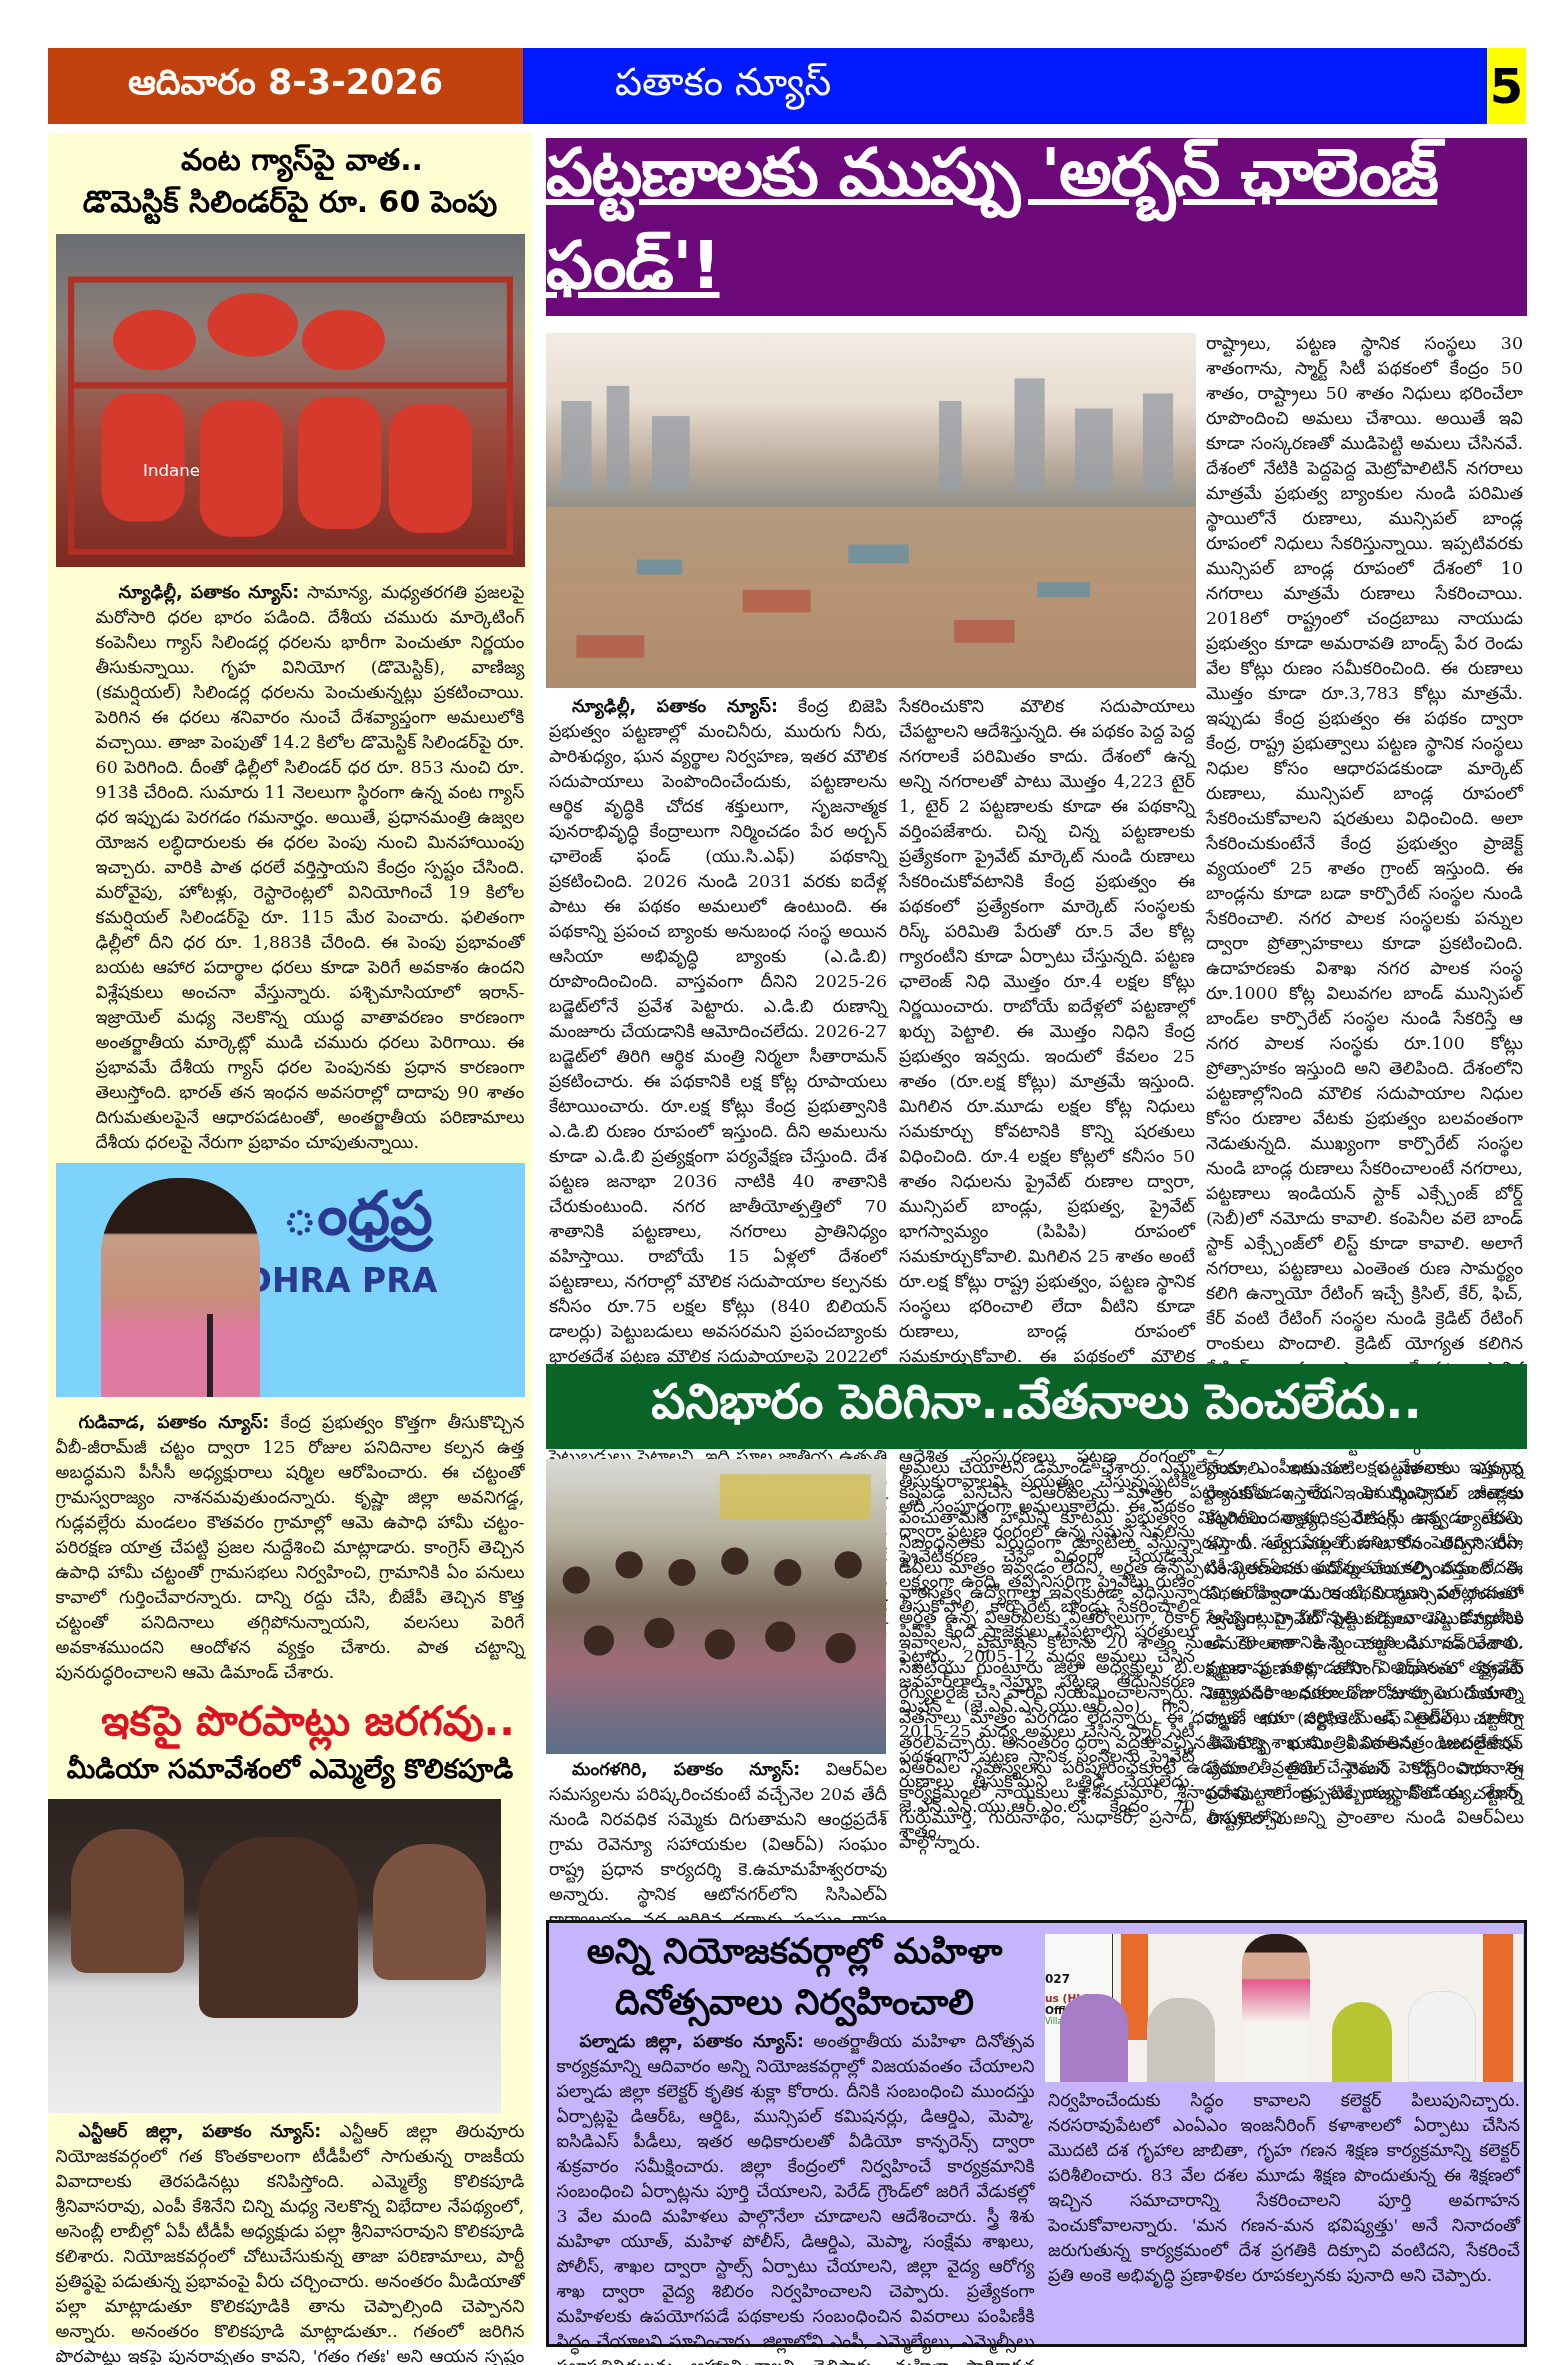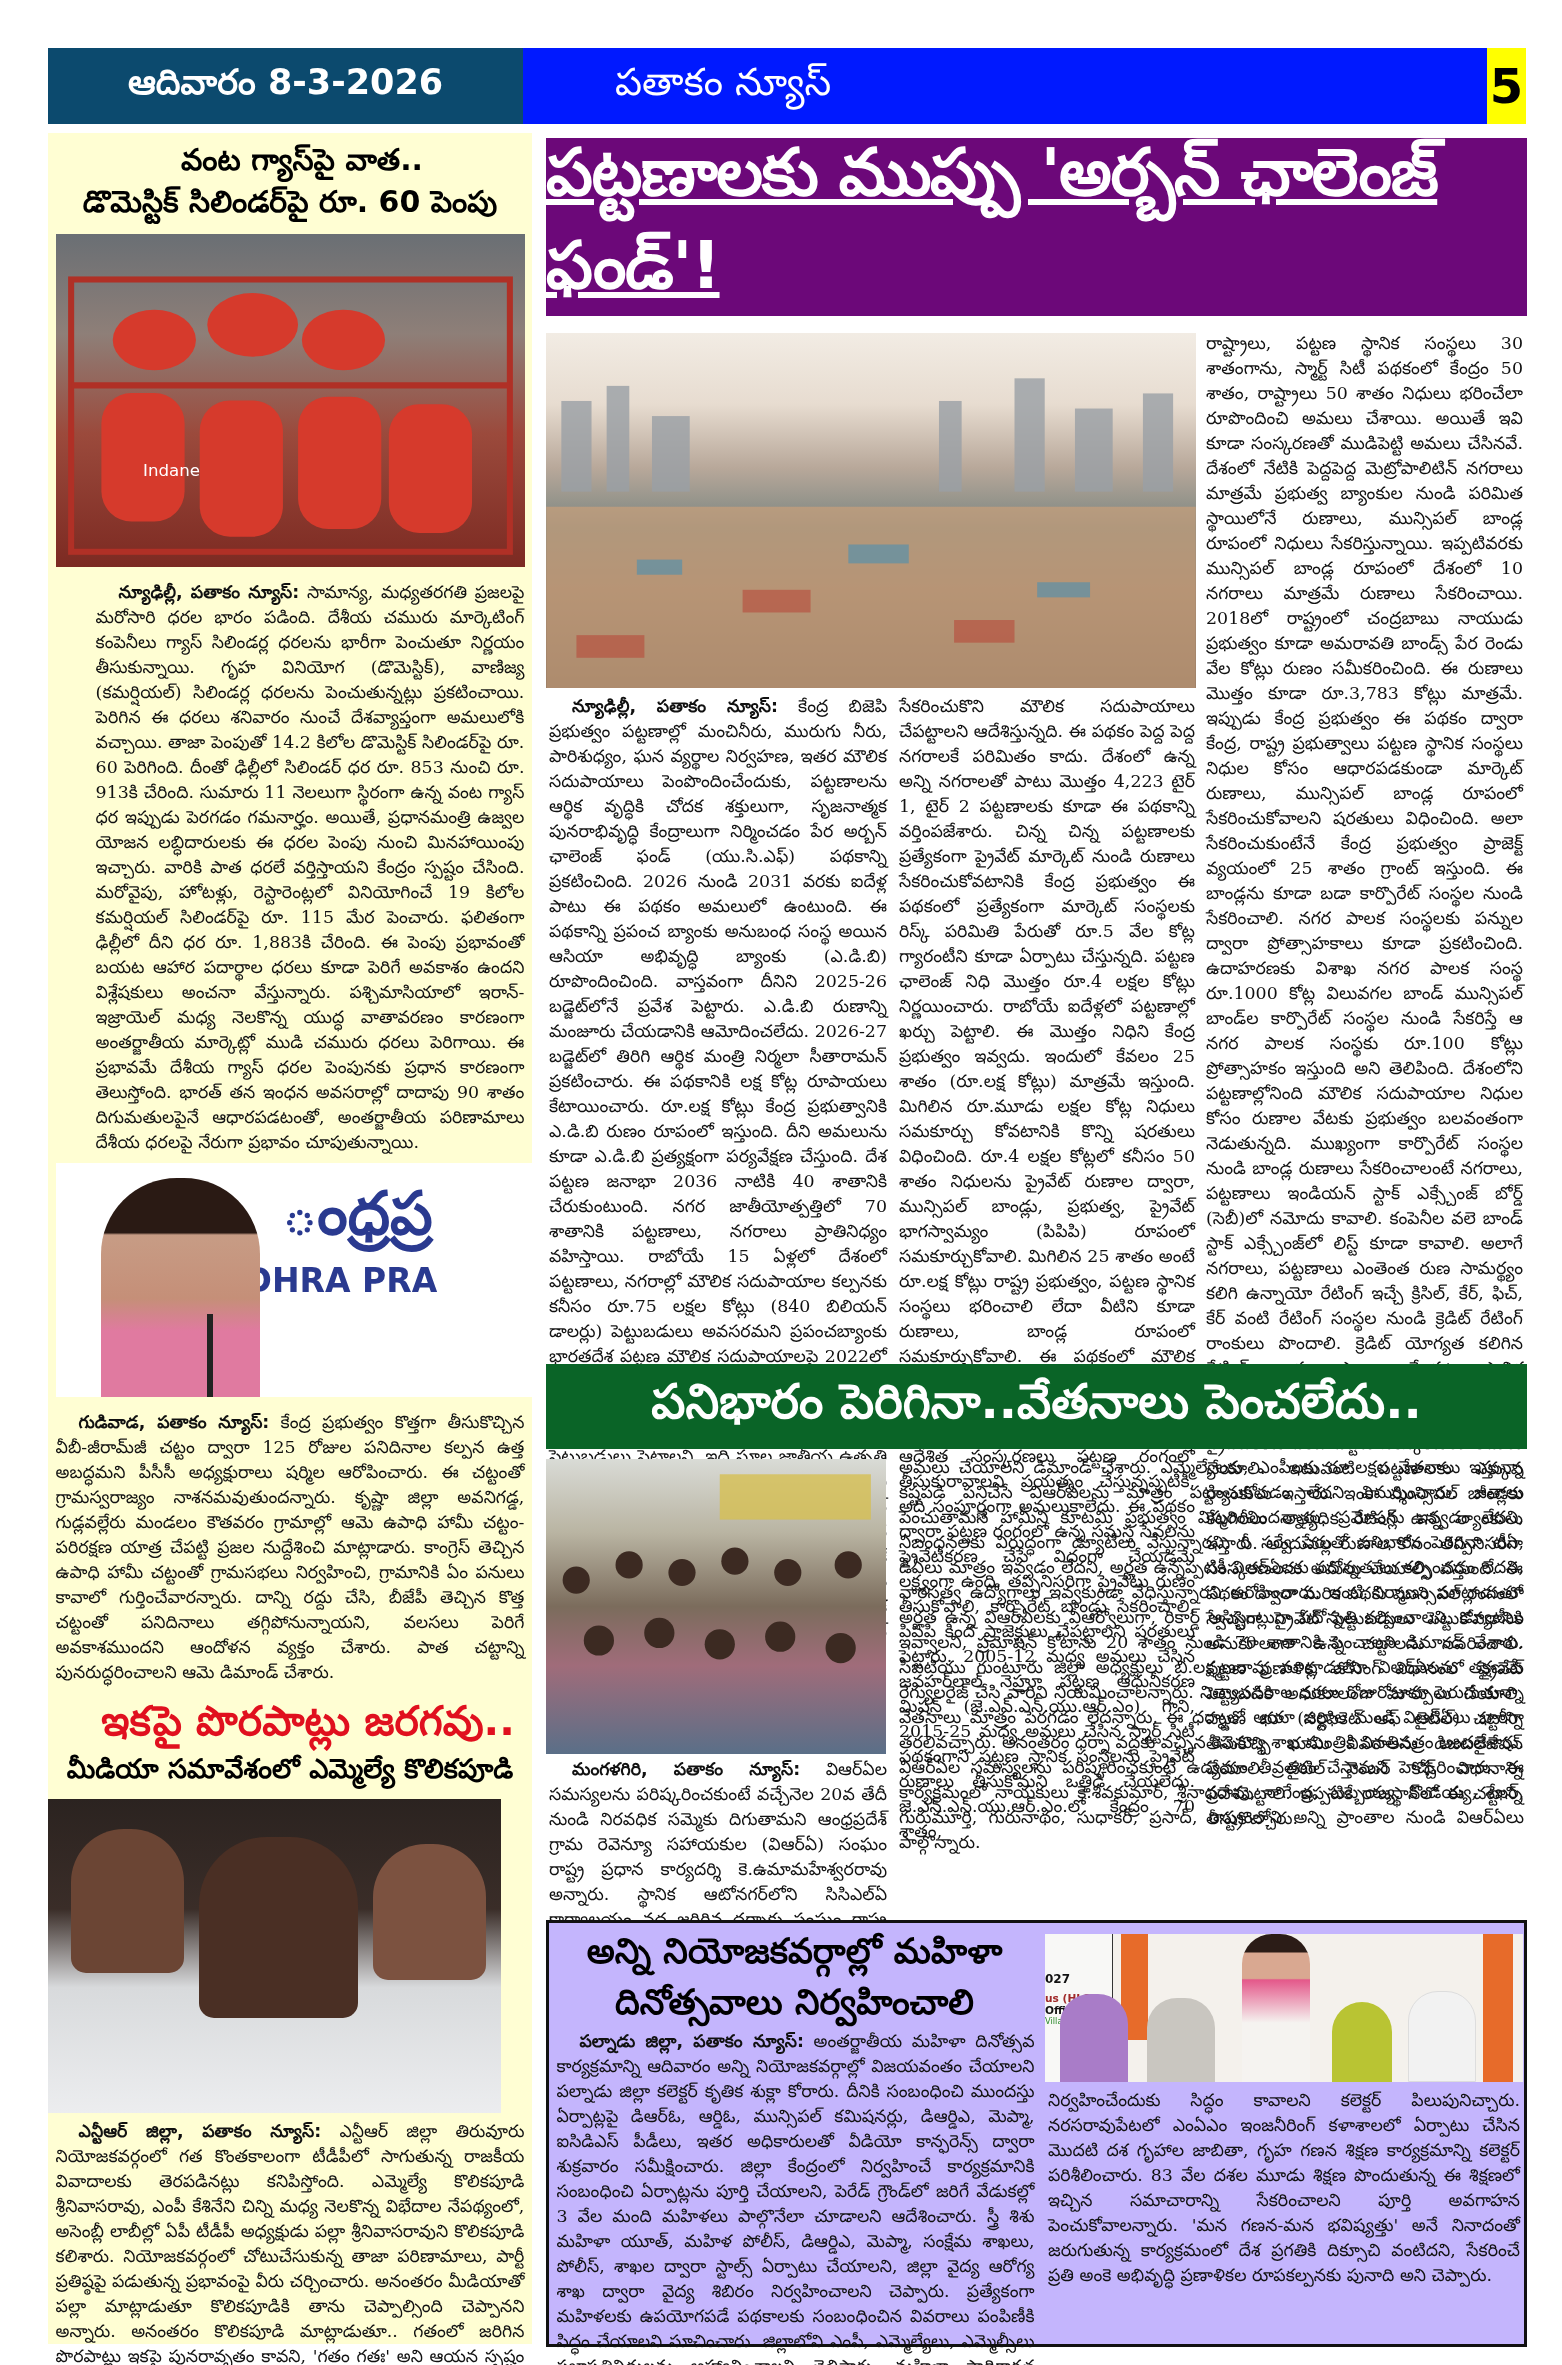--- a/index.html
+++ b/index.html
@@ -1,20 +1,20 @@
 <!DOCTYPE html>
 <html style="font-size:12px"><head>
 <meta charset="utf-8">
 <style>
   * { box-sizing: border-box; margin: 0; padding: 0; }
   html, body { width: 1562px; height: 2366px; background: #ffffff; overflow: hidden; }
   body { position: relative; font-family: "DejaVu Sans", sans-serif; color: #111; }
 
   .masthead { position: absolute; left: 48px; top: 48px; width: 1478px; height: 76px; display: flex; }
-  .mh-date { width: 475px; background: #0c4a6e; color: #fff; font-weight: bold; font-size: 35px; display: flex; align-items: center; justify-content: center; }
+  .mh-date { width: 475px; background: #c2410c; color: #fff; font-weight: bold; font-size: 35px; display: flex; align-items: center; justify-content: center; }
   .mh-name { flex: 1; background: #0019ff; color: #fff; font-size: 38px; display: flex; align-items: center; padding-left: 92px; }
   .mh-page { width: 39px; background: #ffff00; color: #000; font-weight: bold; font-size: 48px; display: flex; align-items: center; justify-content: center; }
 
   .col-left { position: absolute; left: 48px; top: 133px; width: 484px; height: 2211px; background: #fffed3; }
   .hl { text-align: center; font-weight: bold; color: #000; }
   .body-text { font-family: "DejaVu Serif", serif; font-size: 17.4px; line-height: 25px; text-align: justify; color: #111; padding: 0 7.6px; text-indent: 23px; }
   .body-text b { font-family: "DejaVu Sans", sans-serif; }
   .photo { position: relative; overflow: hidden; }
 
   .purple-head { position: absolute; left: 546px; top: 138px; width: 981px; height: 178px; background: #6c0879; color: #fff; font-weight: bold; font-size: 66px; display: flex; align-items: center; justify-content: center; letter-spacing: -1.5px; text-decoration: underline; }
@@ -55,21 +55,21 @@
       <text x="115" y="320" fill="#fff" font-size="22" font-family="DejaVu Sans, sans-serif">Indane</text>
     </svg>
   </div>
 
   <p class="body-text" style="margin-top:13.6px;margin-left:40px;">
     <b>న్యూఢిల్లీ, పతాకం న్యూస్:</b>
     <span>సామాన్య, మధ్యతరగతి ప్రజలపై మరోసారి ధరల భారం పడింది. దేశీయ చమురు మార్కెటింగ్ కంపెనీలు గ్యాస్ సిలిండర్ల ధరలను భారీగా పెంచుతూ నిర్ణయం తీసుకున్నాయి. గృహ వినియోగ (డొమెస్టిక్), వాణిజ్య (కమర్షియల్) సిలిండర్ల ధరలను పెంచుతున్నట్లు ప్రకటించాయి. పెరిగిన ఈ ధరలు శనివారం నుంచే దేశవ్యాప్తంగా అమలులోకి వచ్చాయి. తాజా పెంపుతో 14.2 కిలోల డొమెస్టిక్ సిలిండర్‌పై రూ. 60 పెరిగింది. దీంతో ఢిల్లీలో సిలిండర్ ధర రూ. 853 నుంచి రూ. 913కి చేరింది. సుమారు 11 నెలలుగా స్థిరంగా ఉన్న వంట గ్యాస్ ధర ఇప్పుడు పెరగడం గమనార్హం. అయితే, ప్రధానమంత్రి ఉజ్వల యోజన లబ్ధిదారులకు ఈ ధరల పెంపు నుంచి మినహాయింపు ఇచ్చారు. వారికి పాత ధరలే వర్తిస్తాయని కేంద్రం స్పష్టం చేసింది. మరోవైపు, హోటళ్లు, రెస్టారెంట్లలో వినియోగించే 19 కిలోల కమర్షియల్ సిలిండర్‌పై రూ. 115 మేర పెంచారు. ఫలితంగా ఢిల్లీలో దీని ధర రూ. 1,883కి చేరింది. ఈ పెంపు ప్రభావంతో బయట ఆహార పదార్థాల ధరలు కూడా పెరిగే అవకాశం ఉందని విశ్లేషకులు అంచనా వేస్తున్నారు. పశ్చిమాసియాలో ఇరాన్-ఇజ్రాయెల్ మధ్య నెలకొన్న యుద్ధ వాతావరణం కారణంగా అంతర్జాతీయ మార్కెట్లో ముడి చమురు ధరలు పెరిగాయి. ఈ ప్రభావమే దేశీయ గ్యాస్ ధరల పెంపునకు ప్రధాన కారణంగా తెలుస్తోంది. భారత్ తన ఇంధన అవసరాల్లో దాదాపు 90 శాతం దిగుమతులపైనే ఆధారపడటంతో, అంతర్జాతీయ పరిణామాలు దేశీయ ధరలపై నేరుగా ప్రభావం చూపుతున్నాయి.</span>
   </p>
 
 
-  <div class="photo" style="margin:7.6px 0 0 7.6px;width:565px;height:234px;background:#ffffff;">
+  <div class="photo" style="margin:7.6px 0 0 7.6px;width:469px;height:234px;background:#7dd3fc;">
     <div style="position:absolute;left:227px;top:15px;font-size:60px;color:#2a3a90;font-weight:bold;">ంధ్రప్ర</div>
     <div style="position:absolute;left:189px;top:98px;font-size:33px;color:#2a3a90;font-weight:bold;">DHRA PRA</div>
     <div style="position:absolute;left:45px;top:15px;width:159px;height:219px;border-radius:76px 76px 0 0;background:linear-gradient(180deg,#2a1a14 0%,#2a1a14 25%,#c79c85 26%,#c58f78 55%,#e07aa0 70%,#e07aa0 100%);"></div>
     <div style="position:absolute;left:151px;top:151px;width:6px;height:83px;background:#222;"></div>
   </div>
 
   <p class="body-text" style="margin-top:13.6px;">
     <b>గుడివాడ, పతాకం న్యూస్:</b>
     <span>కేంద్ర ప్రభుత్వం కొత్తగా తీసుకొచ్చిన వీబీ-జీరామ్‌జీ చట్టం ద్వారా 125 రోజుల పనిదినాల కల్పన ఉత్త అబద్ధమని పీసీసీ అధ్యక్షురాలు షర్మిల ఆరోపించారు. ఈ చట్టంతో గ్రామస్వరాజ్యం నాశనమవుతుందన్నారు. కృష్ణా జిల్లా అవనిగడ్డ, గుడ్లవల్లేరు మండలం కౌతవరం గ్రామాల్లో ఆమె ఉపాధి హామీ చట్టం-పరిరక్షణ యాత్ర చేపట్టి ప్రజల నుద్దేశించి మాట్లాడారు. కాంగ్రెస్ తెచ్చిన ఉపాధి హామీ చట్టంతో గ్రామసభలు నిర్వహించి, గ్రామానికి ఏం పనులు కావాలో గుర్తించేవారన్నారు. దాన్ని రద్దు చేసి, బీజేపీ తెచ్చిన కొత్త చట్టంతో పనిదినాలు తగ్గిపోనున్నాయని, వలసలు పెరిగే అవకాశముందని ఆందోళన వ్యక్తం చేశారు. పాత చట్టాన్ని పునరుద్ధరించాలని ఆమె డిమాండ్ చేశారు.</span>
   </p>

